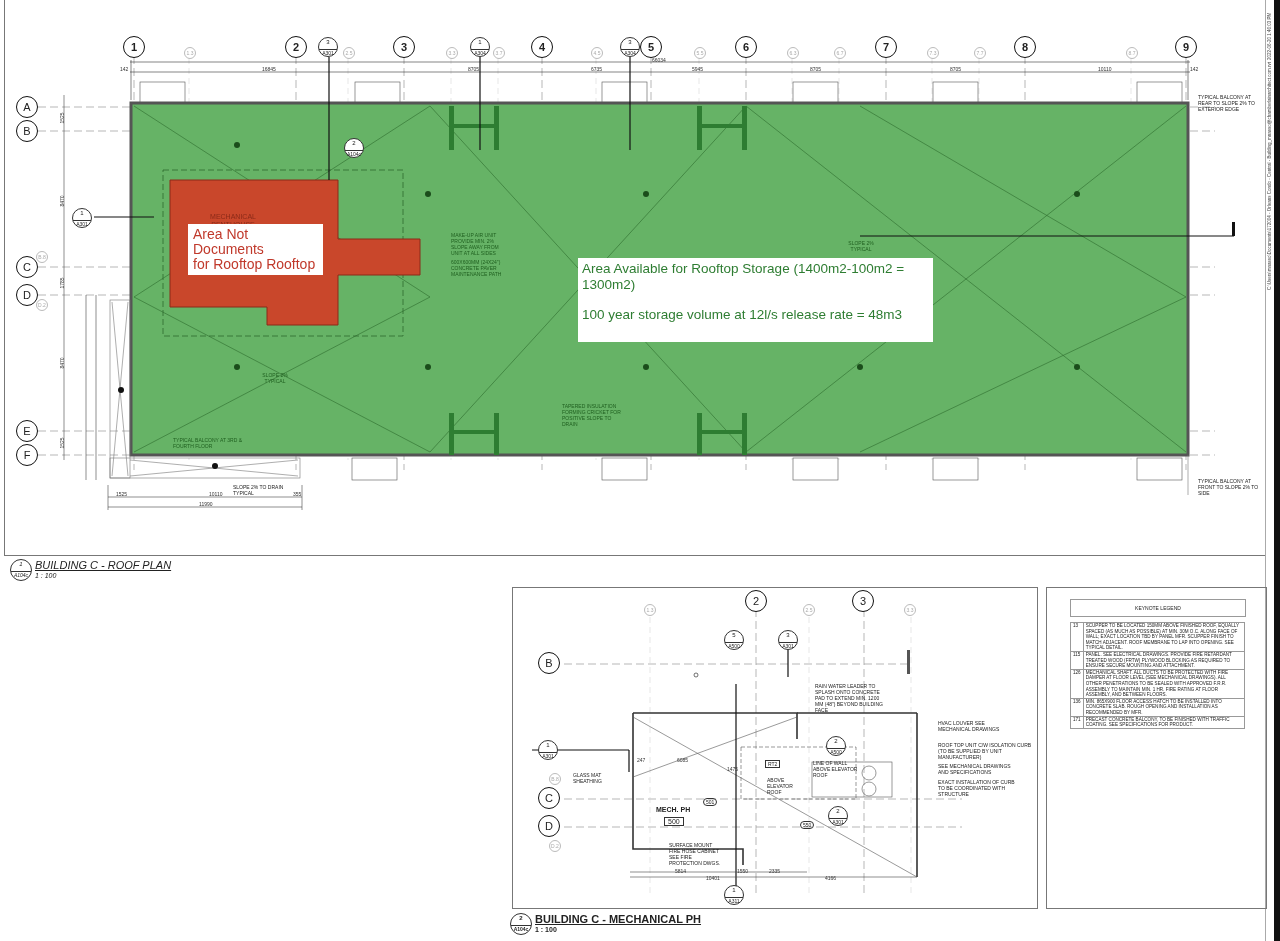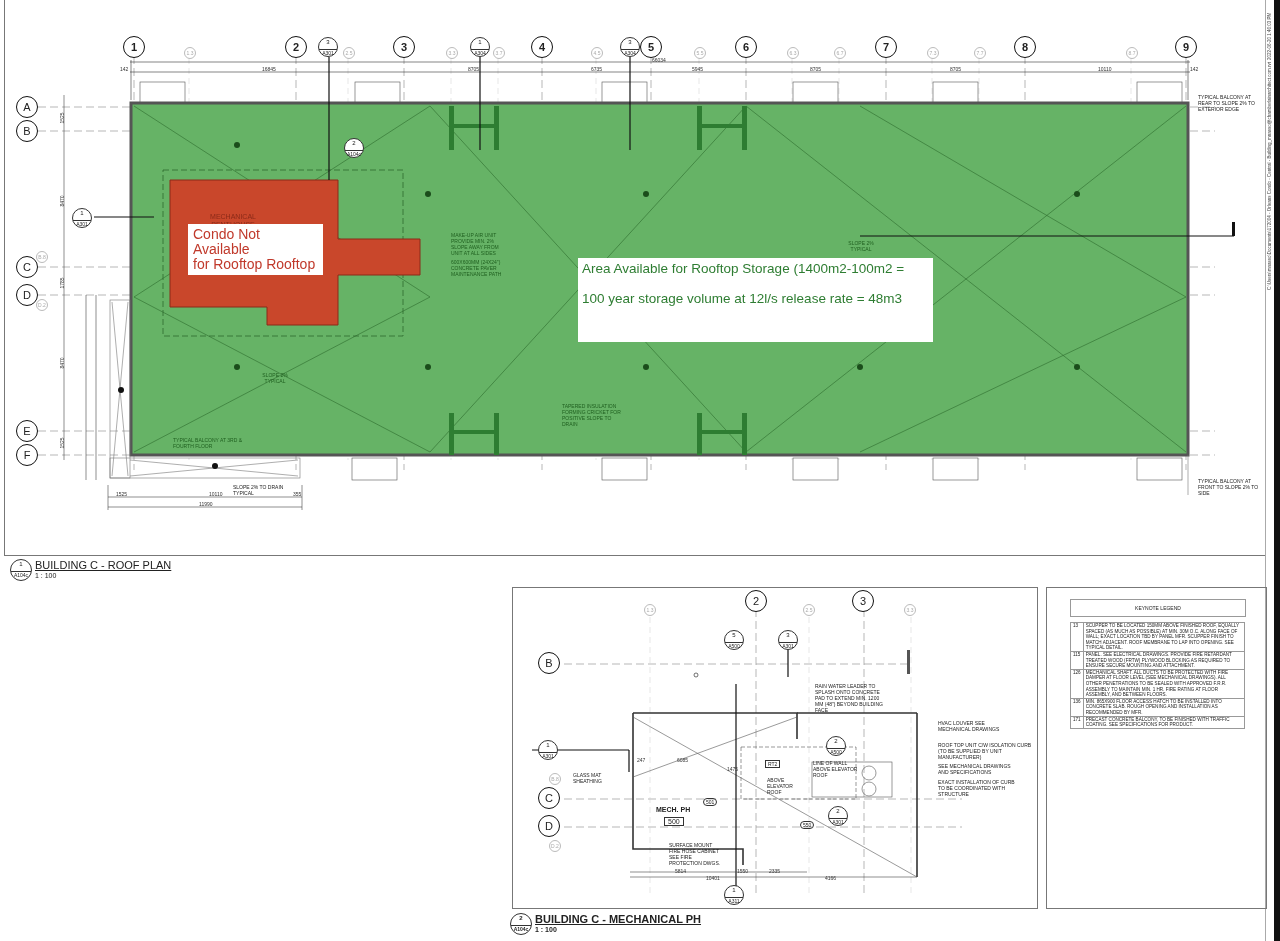--- a/index.html
+++ b/index.html
@@ -266,30 +266,31 @@
 <div class="note green" style="left:173px;top:437px;width:70px;">TYPICAL BALCONY AT 3RD &amp; FOURTH FLOOR</div>
 <div class="note" style="left:233px;top:484px;width:62px;">SLOPE 2% TO DRAIN TYPICAL</div>
 <div class="note green" style="left:262px;top:372px;width:26px;text-align:center;">SLOPE 2% TYPICAL</div>
 <div class="note green" style="left:848px;top:240px;width:26px;text-align:center;">SLOPE 2% TYPICAL</div>
 <div class="note green" style="left:562px;top:403px;width:60px;">TAPERED INSULATION FORMING CRICKET FOR POSITIVE SLOPE TO DRAIN</div>
 <div class="note green" style="left:451px;top:232px;width:60px;">MAKE-UP AIR UNIT PROVIDE MIN. 2% SLOPE AWAY FROM UNIT AT ALL SIDES</div>
 <div class="note green" style="left:451px;top:259px;width:60px;">600x600mm (24x24") CONCRETE PAVER MAINTENANCE PATH</div>
 <div class="note" style="left:208px;top:213px;width:50px;text-align:center;color:#8a2a18;font-size:7px;line-height:8px;">MECHANICAL PENTHOUSE</div>
 
 <div class="callout callout-red" style="left:188px;top:224px;width:125px;">
-  <div>Condo Not Available</div>
+  <div>Area Not Documents</div>
   <div>for Rooftop Rooftop</div>
 </div>
 <div class="callout callout-green" style="left:578px;top:258px;width:347px;height:78px;">
   <div>Area Available for Rooftop Storage (1400m2-100m2 =</div>
+  <div>1300m2)</div>
   <div style="height:14px;"></div>
   <div>100 year storage volume at 12l/s release rate = 48m3</div>
 </div>
 
-<div class="title-block" style="left:10px;top:559px;">
+<div class="title-block" style="left:10px;top:559px;font-style:italic;">
   <div class="title-bubble">
     <span class="n">1</span>
     <span class="s">A104c</span>
   </div>
   <div class="title-text">
     <div class="t">BUILDING C - ROOF PLAN</div>
     <div class="sc">1 : 100</div>
   </div>
 </div>
 

